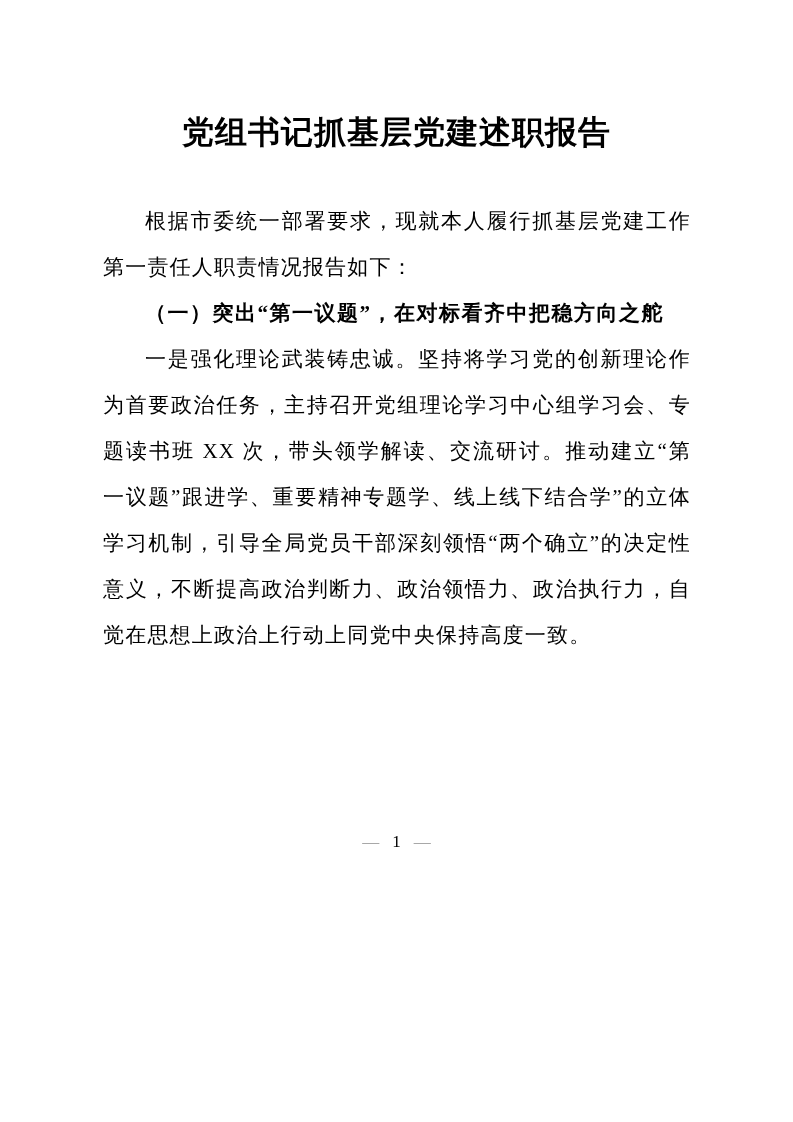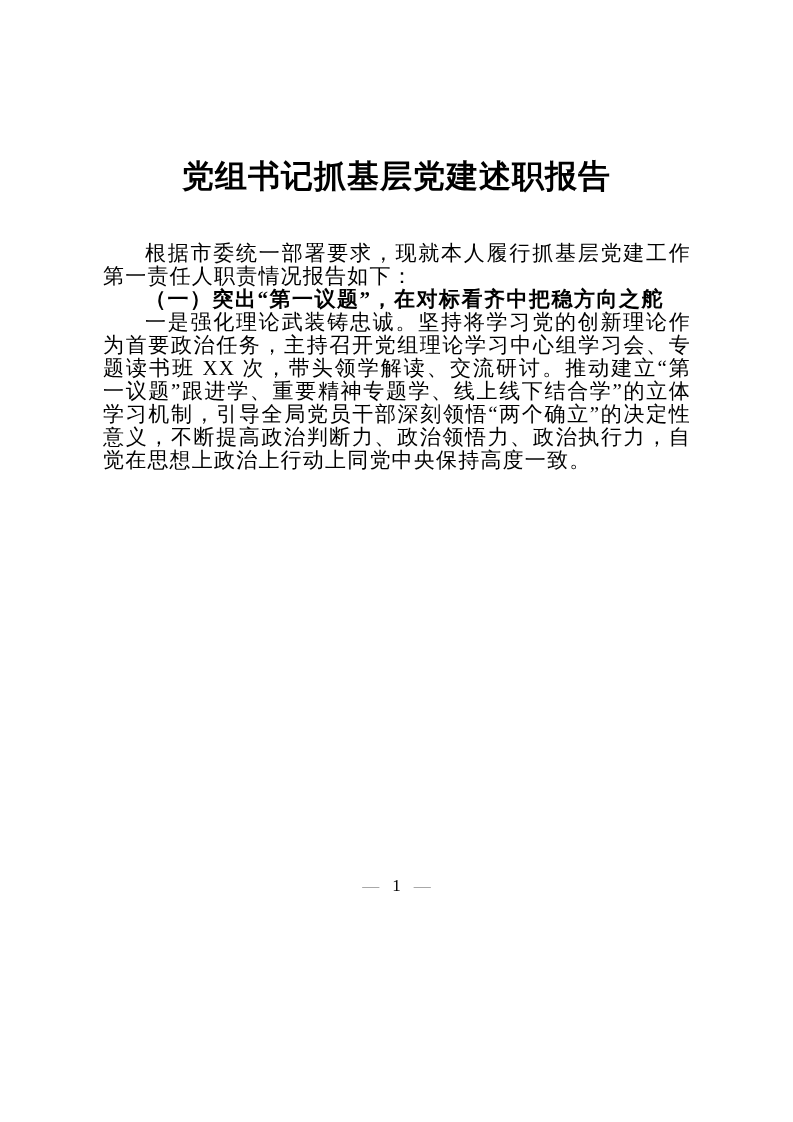--- a/index.html
+++ b/index.html
@@ -9,36 +9,35 @@
   }
   .page {
     position: relative;
     width: 793px;
     height: 904px;
     background: #ffffff;
     overflow: hidden;
     color: #000000;
     font-family: "Liberation Serif", "DejaVu Serif", serif;
     box-sizing: border-box;
-    margin-top: 44px;
   }
   .doc-title {
     margin: 0;
     padding: 106px 40px 0 40px;
     text-align: center;
     font-size: 32px;
     line-height: 52px;
     font-weight: 700;
     letter-spacing: 1px;
     font-family: "Liberation Serif", "DejaVu Serif", serif;
   }
   .doc-body {
     margin: 40px 102px 0 103px;
     font-size: 21px;
-    line-height: 23px;
+    line-height: 46px;
     text-align: justify;
   }
   p.para {
     margin: 0;
     text-indent: 2em;
     letter-spacing: 1.2px;
   }
   p.heading1 {
     font-weight: 700;
     font-family: "Liberation Sans", "DejaVu Sans", sans-serif;

